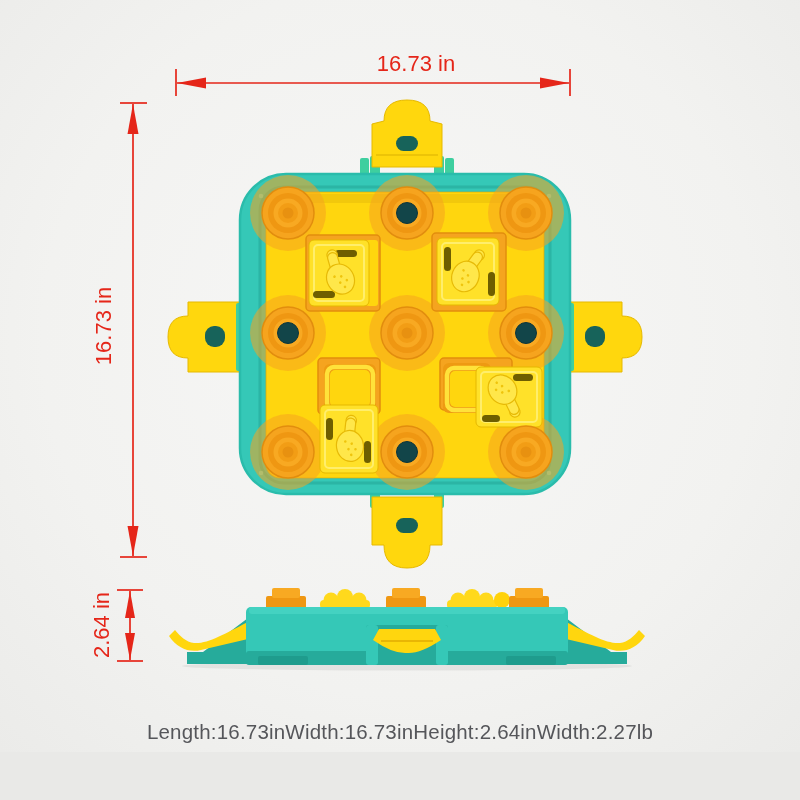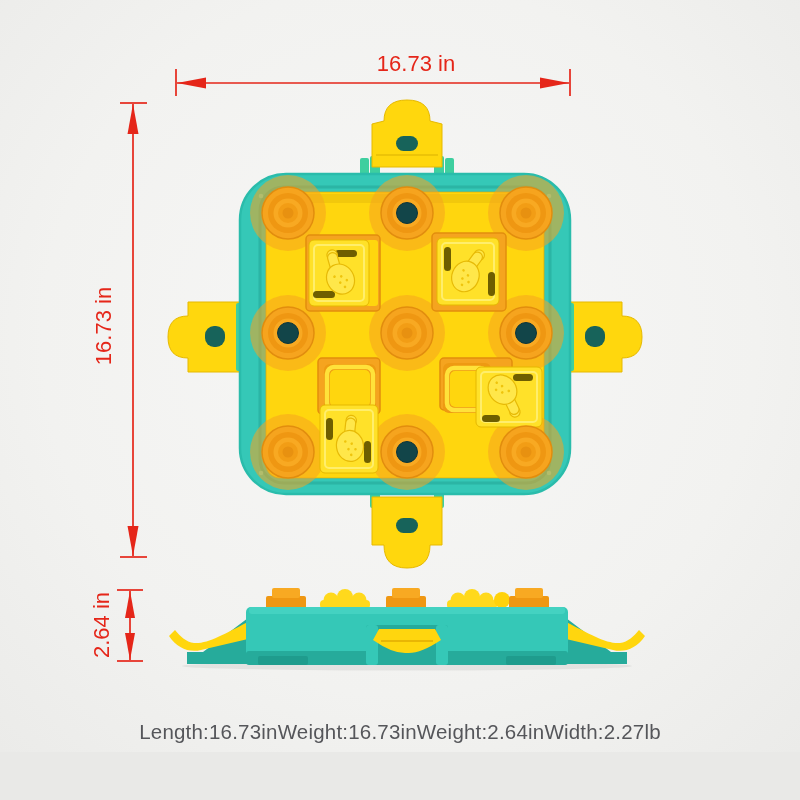--- a/index.html
+++ b/index.html
@@ -316,17 +316,17 @@
     <line class="dim-tick" x1="117" y1="661" x2="143" y2="661"></line>
     <line class="dim-line" x1="130" y1="591" x2="130" y2="660"></line>
     <polygon class="dim-arrow" points="130,591 125,618 135,618"></polygon>
     <polygon class="dim-arrow" points="130,660 125,633 135,633"></polygon>
     <text class="dim-text" text-anchor="middle" font-size="21" transform="translate(109,625) rotate(-90)">2.64 in</text>
   </g>
 </svg>
 
   <div class="specs">
     <span>Length:16.73in</span>
-    <span>Weight:16.73in</span>
-    <span>Weight:2.64in</span>
+    <span>Width:16.73in</span>
+    <span>Height:2.64in</span>
     <span>Width:2.27lb</span>
   </div>
 </div>
 
 </body></html>

